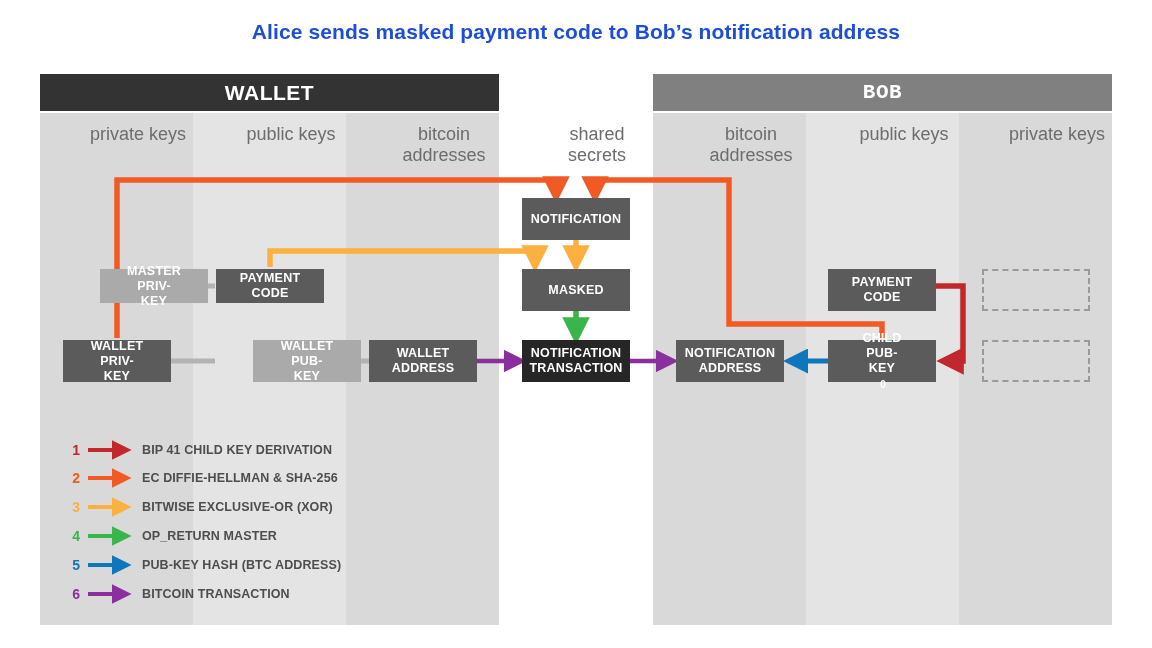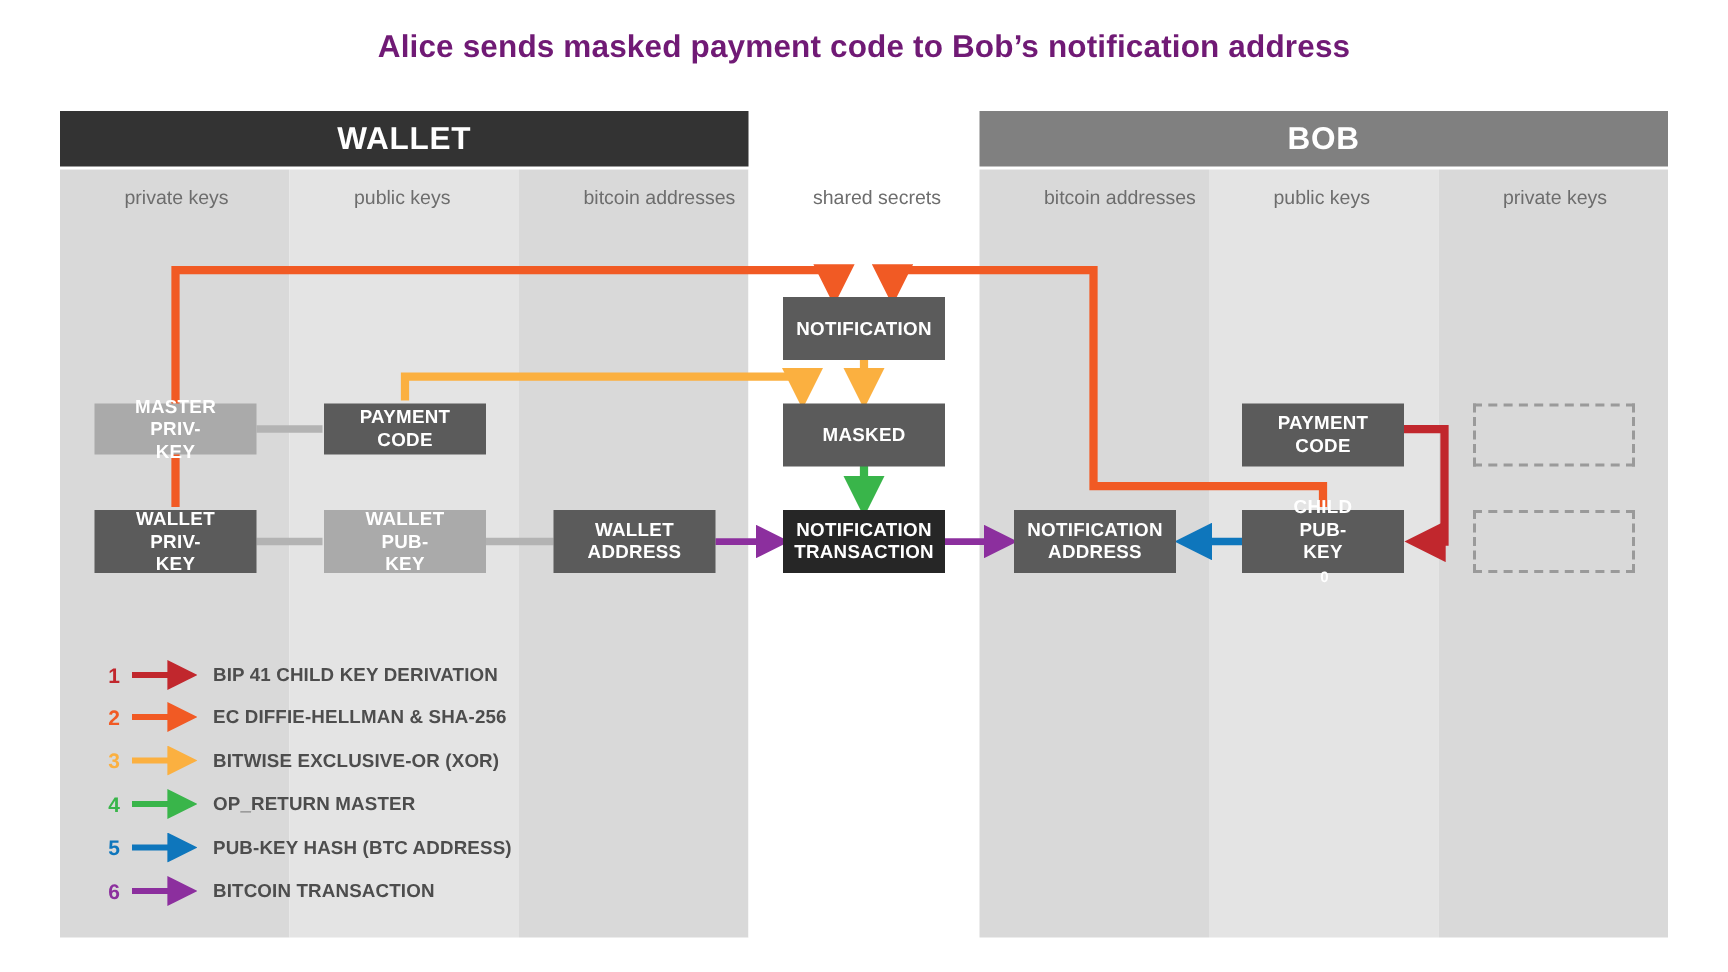--- a/index.html
+++ b/index.html
@@ -1,36 +1,36 @@
 <!DOCTYPE html>
 <html><head>
 <meta charset="utf-8">
 <style>
   html,body{margin:0;padding:0;background:#ffffff;}
   body{width:1152px;height:648px;position:relative;overflow:hidden;
        font-family:"Liberation Sans",sans-serif;}
 
   #title{position:absolute;left:0;top:20px;width:1152px;text-align:center;
-         font-size:21px;font-weight:bold;color:#701a75;letter-spacing:.1px;}
+         font-size:21px;font-weight:bold;color:#1d4ed8;letter-spacing:.1px;}
 
   .col{position:absolute;top:113px;height:512px;}
-  .colhdr{position:absolute;top:0;width:100%;
-          font-size:13px;color:#6d6d6d;padding-top:11px;box-sizing:border-box;padding-left:43px;}
+  .colhdr{position:absolute;top:0;width:100%;text-align:center;
+          font-size:18px;color:#6d6d6d;padding-top:11px;box-sizing:border-box;padding-left:43px;}
 
   .party{position:absolute;top:74px;height:37px;color:#fff;font-size:21px;
          font-weight:bold;text-align:center;line-height:37px;letter-spacing:.5px;}
   #alice-band{background:#333333;}
-  #bob-band{background:#808080;}
+  #bob-band{background:#808080;font-family:Liberation Mono, monospace;}
 
   .node{position:absolute;box-sizing:border-box;color:#ffffff;font-weight:bold;
         font-size:12.5px;line-height:15px;text-align:center;
         display:flex;align-items:center;justify-content:center;letter-spacing:.2px;}
   .node span{display:block;padding:0 20px;}
   .dark{background:#5b5b5b;}
-  .inactive{background:#aaaaaa;}
+  .inactive{background:#aaaaaa;margin-left:37px;}
   .black{background:#262626;}
   .ghost{border:2px dashed #9a9a9a;background:transparent;}
 
   #svg{position:absolute;left:0;top:0;width:1152px;height:648px;}
 
   .legend-row{position:absolute;height:20px;}
   .legend-num{position:absolute;left:0;top:0;width:16px;text-align:right;
               font-size:14px;font-weight:bold;line-height:20px;}
   .legend-arrow{position:absolute;left:24px;top:0;width:46px;height:20px;}
   .legend-label{position:absolute;left:78px;top:0;font-size:12.5px;font-weight:bold;

